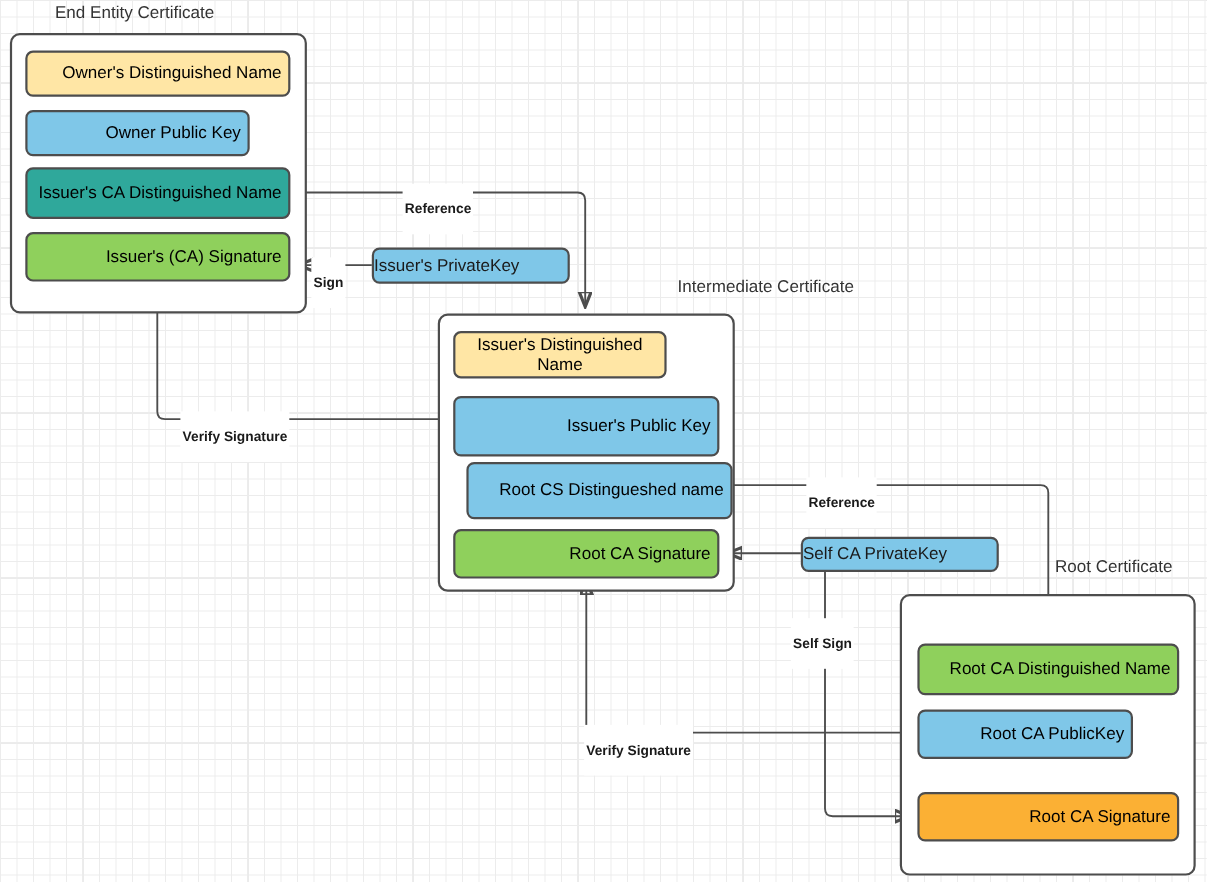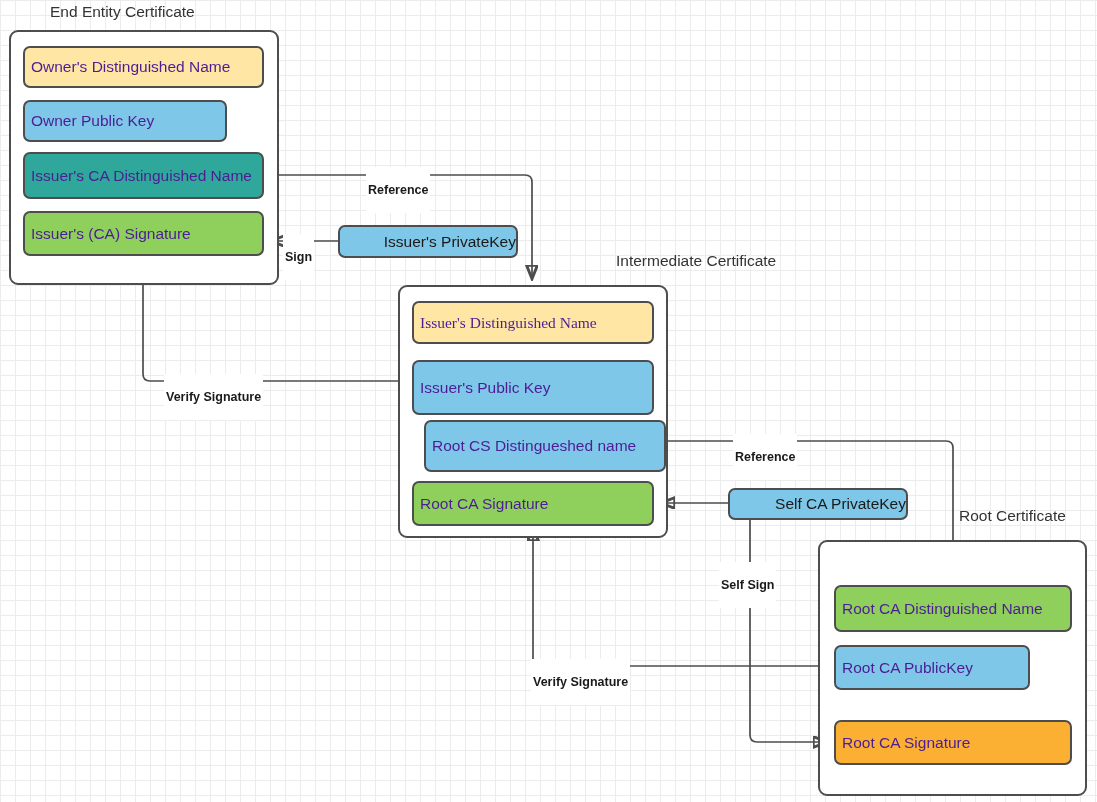--- a/index.html
+++ b/index.html
@@ -29,35 +29,35 @@
     border-radius:9px;
     box-sizing:border-box;
   }
   .cert-field{
     position:absolute;
     box-sizing:border-box;
     border:2px solid #4d4d4d;
     border-radius:7px;
     display:flex;
     align-items:center;
-    justify-content:flex-start;
+    justify-content:flex-end;
     text-align:center;
-    color:#4c1d95;
+    color:#000000;
     font-size:15.5px;
     line-height:1.15;
     padding:2px 6px;
   }
   .key-box{
     position:absolute;
     box-sizing:border-box;
     border:2px solid #4d4d4d;
     border-radius:7px;
     display:flex;
     align-items:center;
-    justify-content:flex-end;
+    justify-content:flex-start;
     text-align:center;
     color:#1a1a1a;
     font-size:15.5px;
   }
   .group-title{
     position:absolute;
     color:#333333;
     font-size:15.5px;
     white-space:nowrap;
   }
@@ -131,21 +131,21 @@
   </div>
 
   <div class="key-box" style="left:338px;top:225px;width:180px;height:33px;background:#7fc7e8;">
     <span>Issuer's PrivateKey</span>
   </div>
 
   <div class="group-title" style="left:598px;top:252px;margin-left:18px;">Intermediate Certificate</div>
 
   <div class="container-box" style="left:398px;top:285px;width:270px;height:253px;"></div>
 
-  <div class="cert-field" style="left:412px;top:301px;width:242px;height:43px;background:#ffe6a5;font-family:Liberation Serif, serif;">
+  <div class="cert-field" style="left:412px;top:301px;width:194px;height:43px;background:#ffe6a5;">
     <span>Issuer's Distinguished Name</span>
   </div>
 
   <div class="cert-field" style="left:412px;top:360px;width:242px;height:55px;background:#7fc7e8;">
     <span>Issuer's Public  Key</span>
   </div>
 
   <div class="cert-field" style="left:424px;top:420px;width:242px;height:52px;background:#7fc7e8;">
     <span>Root CS Distingueshed name</span>
   </div>

